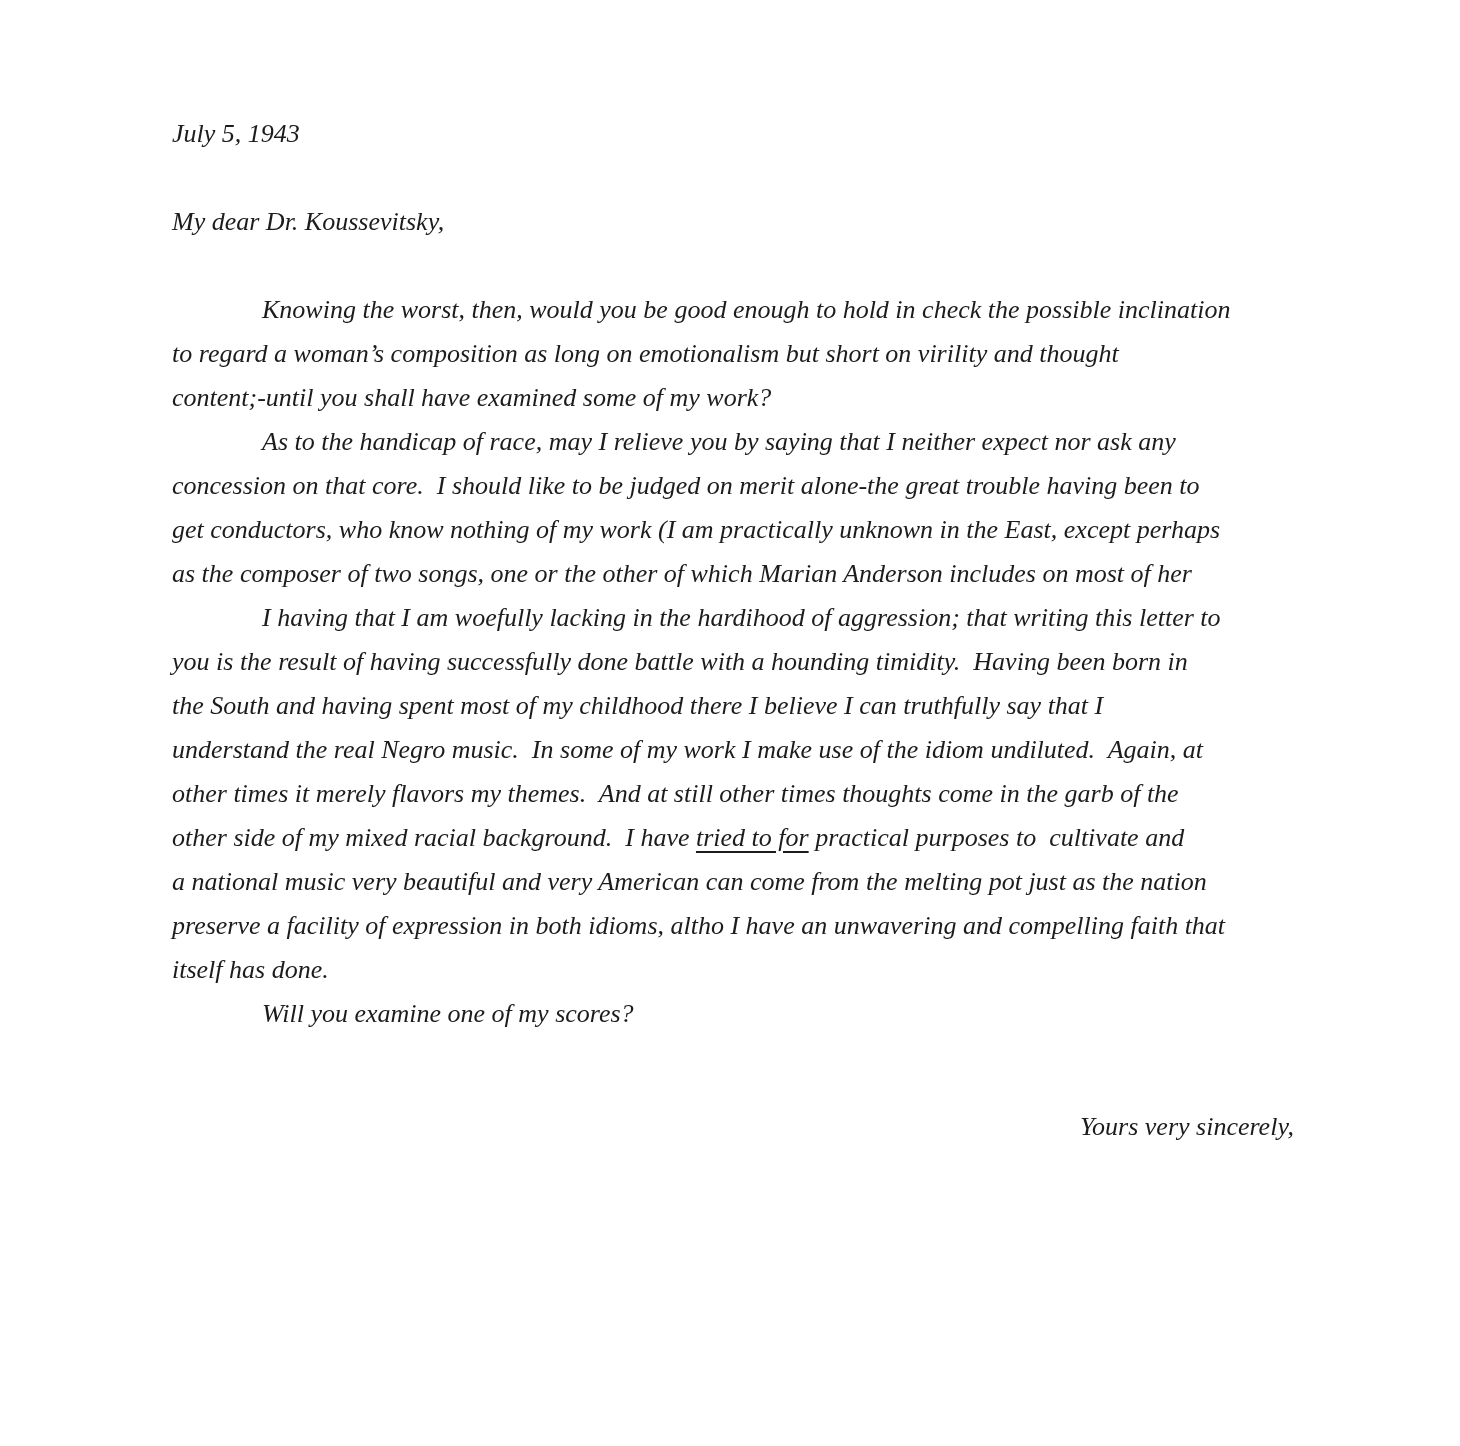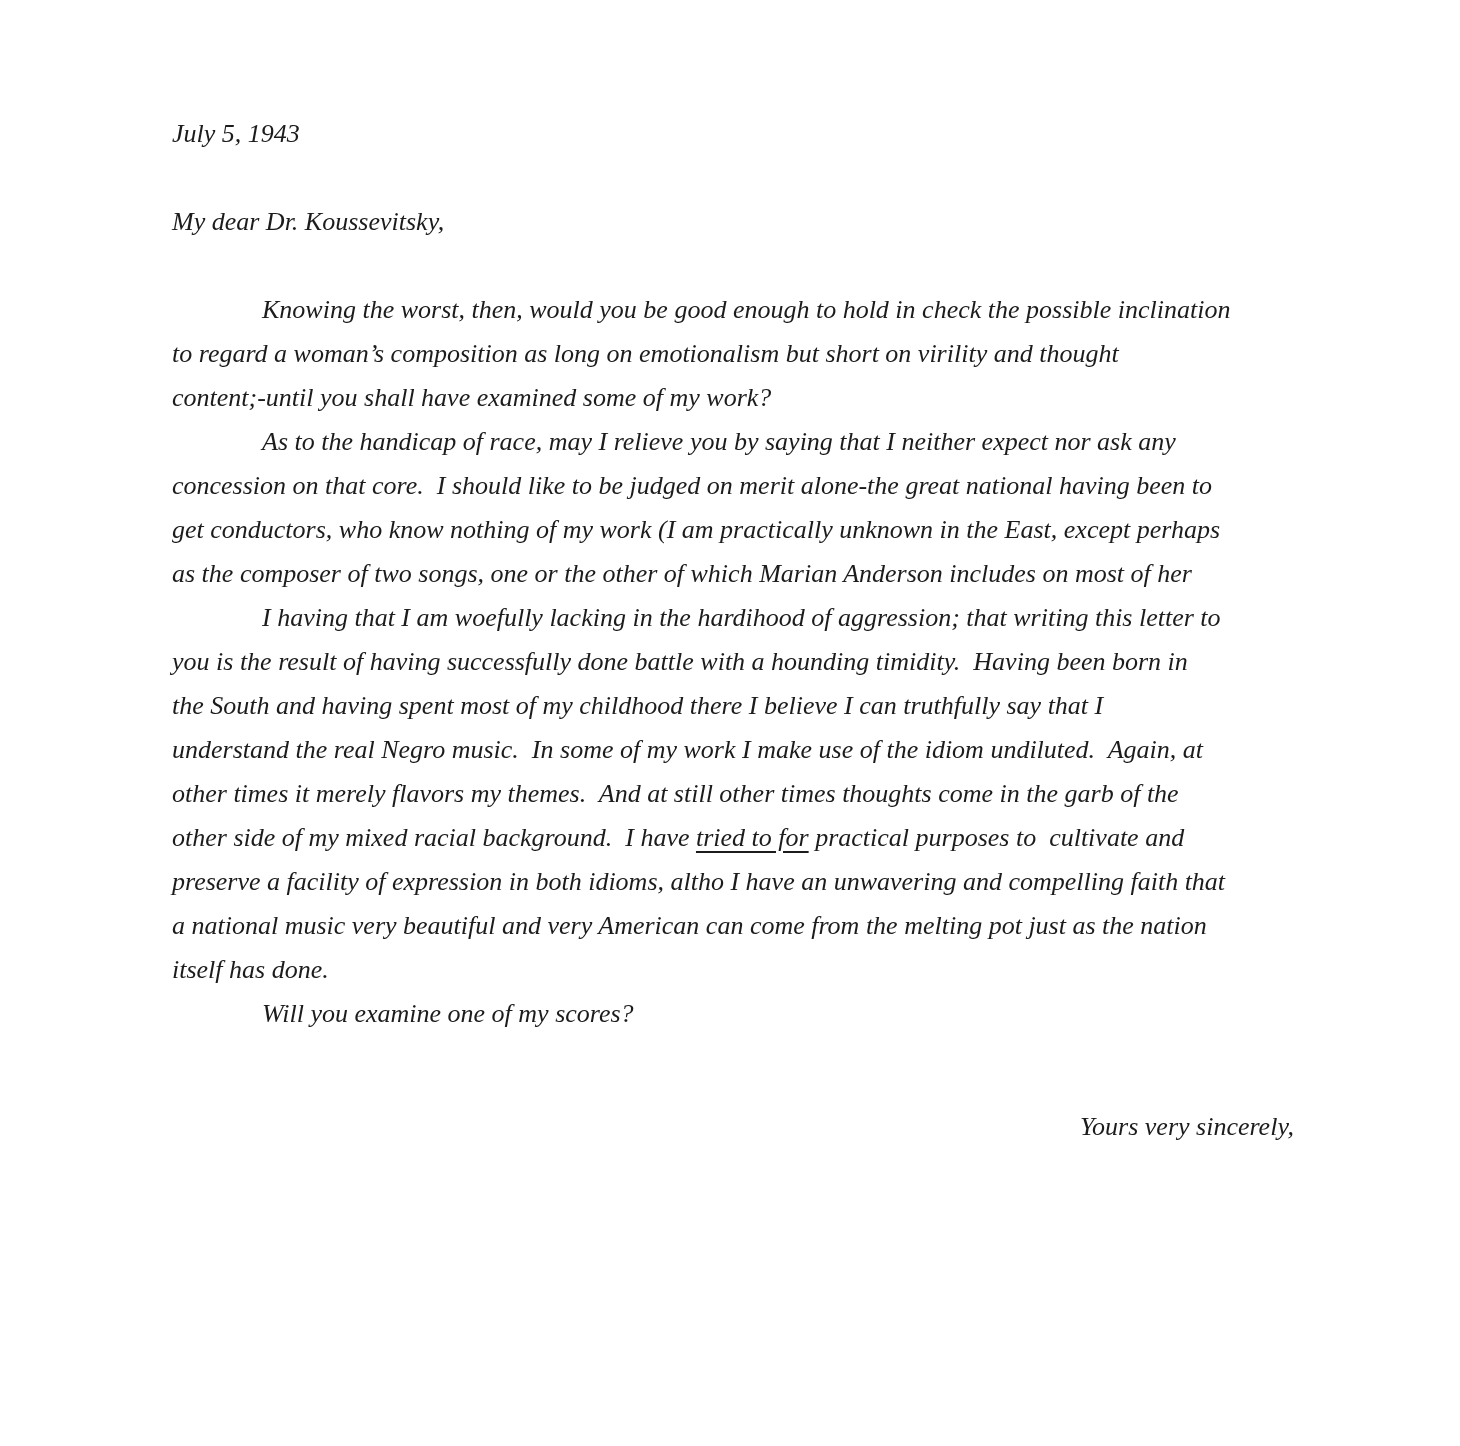--- a/index.html
+++ b/index.html
@@ -53,33 +53,33 @@
   <div class="gap"></div>
 
   <div id="letter-body">
       <div>
         <div class="line indent">Knowing the worst, then, would you be good enough to hold in check the possible inclination</div>
         <div class="line">to regard a woman’s composition as long on emotionalism but short on virility and thought</div>
         <div class="line">content;-until you shall have examined some of my work?</div>
       </div>
       <div>
         <div class="line indent">As to the handicap of race, may I relieve you by saying that I neither expect nor ask any</div>
-        <div class="line">concession on that core.  I should like to be judged on merit alone-the great national having been to</div>
+        <div class="line">concession on that core.  I should like to be judged on merit alone-the great trouble having been to</div>
         <div class="line">get conductors, who know nothing of my work (I am practically unknown in the East, except perhaps</div>
         <div class="line">as the composer of two songs, one or the other of which Marian Anderson includes on most of her</div>
       </div>
       <div>
         <div class="line indent">I having that I am woefully lacking in the hardihood of aggression; that writing this letter to</div>
         <div class="line">you is the result of having successfully done battle with a hounding timidity.  Having been born in</div>
         <div class="line">the South and having spent most of my childhood there I believe I can truthfully say that I</div>
         <div class="line">understand the real Negro music.  In some of my work I make use of the idiom undiluted.  Again, at</div>
         <div class="line">other times it merely flavors my themes.  And at still other times thoughts come in the garb of the</div>
         <div class="line"><span>other side of my mixed racial background.  I have </span><span class="squiggle">tried to for</span><span> practical purposes to  cultivate and</span></div>
+        <div class="line">a national music very beautiful and very American can come from the melting pot just as the nation</div>
         <div class="line">preserve a facility of expression in both idioms, altho I have an unwavering and compelling faith that</div>
-        <div class="line">a national music very beautiful and very American can come from the melting pot just as the nation</div>
         <div class="line">itself has done.</div>
       </div>
       <div>
         <div class="line indent">Will you examine one of my scores?</div>
       </div>
     </div>
 
   <div class="signature-block">
     <div class="line">Yours very sincerely,</div>
   </div>

